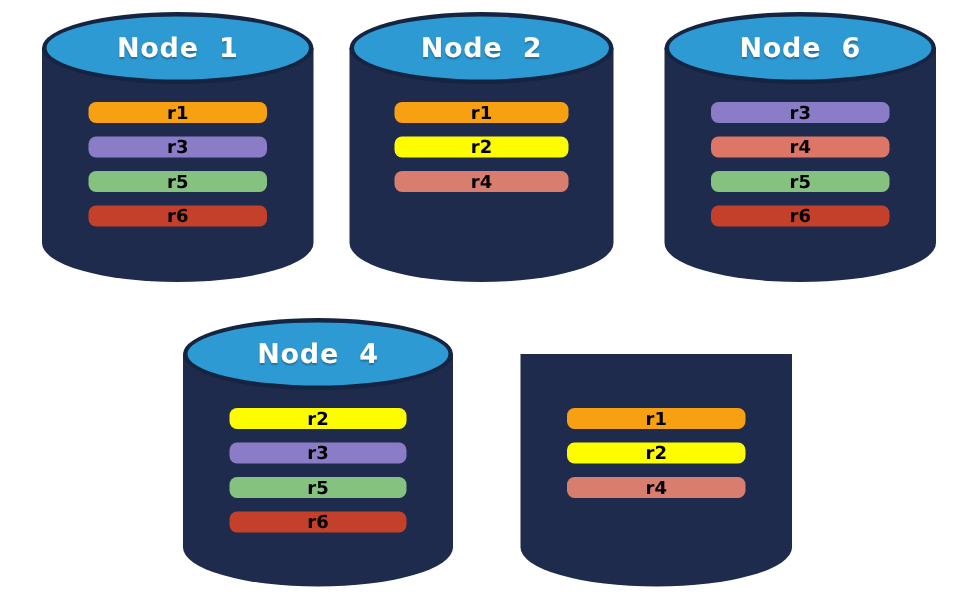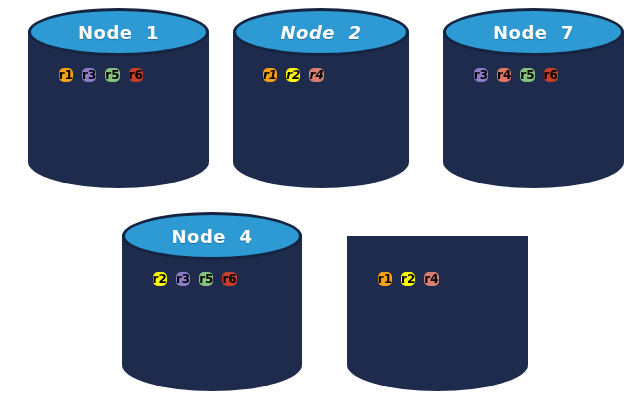--- a/index.html
+++ b/index.html
@@ -10,21 +10,21 @@
   .canvas {
     position: relative;
     width: 638px;
     height: 402px;
     background: var(--canvas-background, #ffffff);
     overflow: hidden;
   }
   .cylinder { position: absolute; }
   
   .node-1 { left: 28px;  top: 8px;   width: 181px; height: 180px; }
-  .node-2 { left: 233px; top: 8px;   width: 176px; height: 180px; font-style: italic; }
+  .node-2 { left: 233px; top: 8px;   width: 176px; height: 180px; }
   .node-3 { left: 443px; top: 8px;   width: 181px; height: 180px; }
   .node-4 { left: 122px; top: 212px; width: 180px; height: 179px; }
   .node-5 { left: 347px; top: 212px; width: 181px; height: 179px; }
 
   .cyl-body {
     position: absolute;
     left: 0; right: 0;
     top: 24px; bottom: 0;
     background: var(--body, #1E2B4D);
     border-radius: 0 0 50% 50% / 0 0 26px 26px;
@@ -47,21 +47,21 @@
     font-size: 18px;
     letter-spacing: 0.5px;
     white-space: pre;
     text-shadow: 0 1px 1px rgba(0,0,0,0.25);
   }
   .bars {
     position: absolute;
     left: 17%; right: 17%;
     top: 60px;
     display: flex;
-    flex-direction: row;
+    flex-direction: column;
     gap: 9px;
   }
   .bar {
     height: 14px;
     border-radius: 5px;
     display: flex;
     align-items: center;
     justify-content: center;
     color: var(--bar-text, #000000);
     font-weight: 700;
@@ -95,21 +95,21 @@
     <div class="bars">
       <div class="bar" style="background: rgb(247, 160, 17);">r1</div>
       <div class="bar" style="background: rgb(253, 253, 0);">r2</div>
       <div class="bar" style="background: rgb(217, 126, 111);">r4</div>
     </div>
   </section>
 
   <section class="cylinder node-3">
     <div class="cyl-body"></div>
     <div class="cyl-top">
-      <span class="cyl-title">Node  7</span>
+      <span class="cyl-title">Node  6</span>
     </div>
     <div class="bars">
       <div class="bar" style="background: rgb(139, 124, 200);">r3</div>
       <div class="bar" style="background: rgb(221, 118, 102);">r4</div>
       <div class="bar" style="background: rgb(133, 194, 127);">r5</div>
       <div class="bar" style="background: rgb(196, 64, 42);">r6</div>
     </div>
   </section>
 
   <section class="cylinder node-4">

